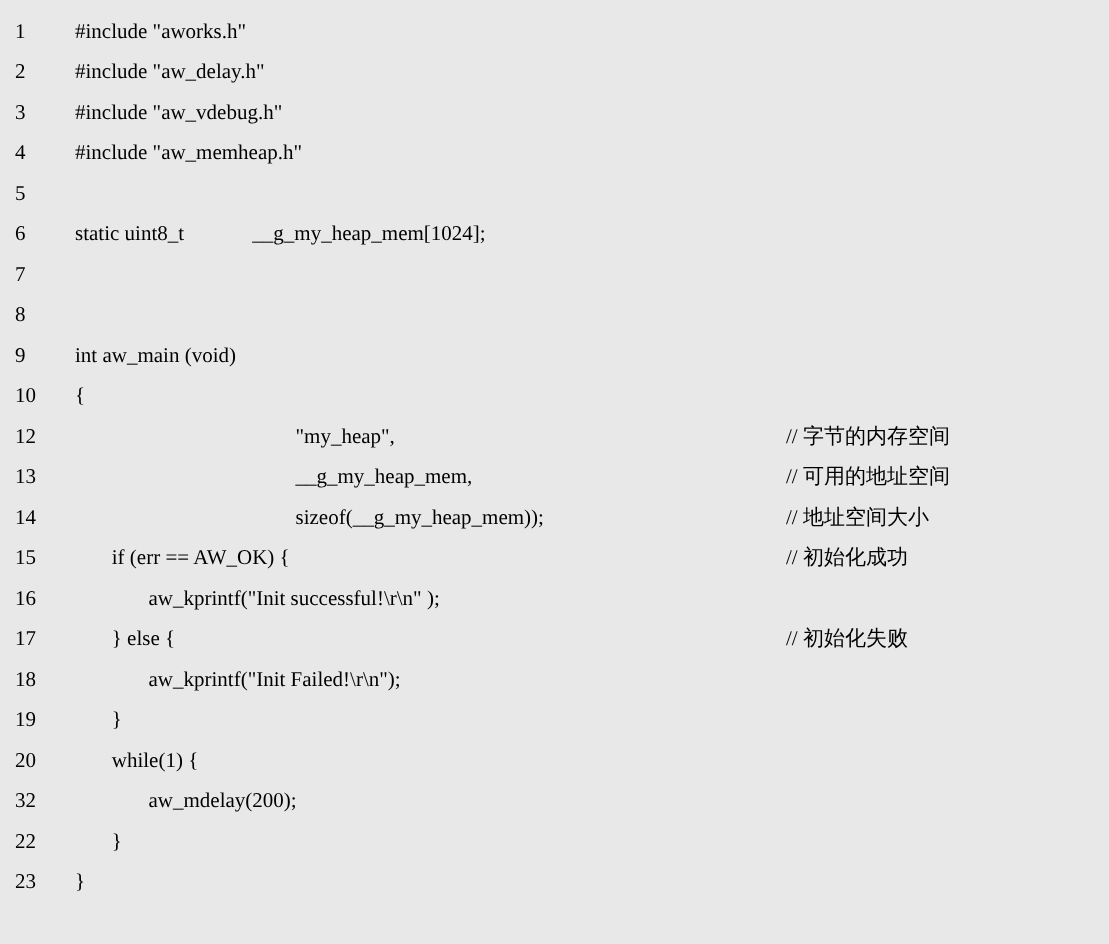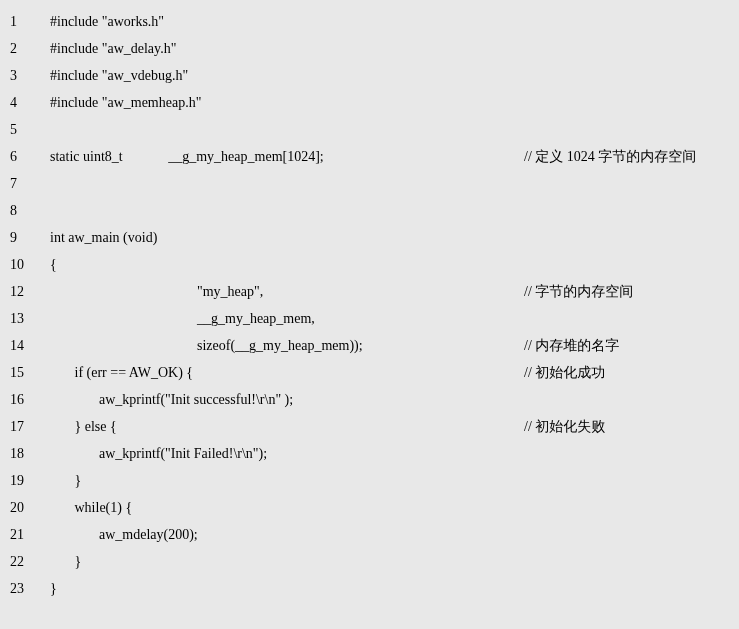--- a/index.html
+++ b/index.html
@@ -51,30 +51,30 @@
 </style>
 </head>
 <body>
 
 <div class="code-block" id="code-listing">
     <div class="line row"><span class="lineno">1</span><span class="col-code"><span class="code">#include "aworks.h"</span></span><span class="col-comment comment"></span></div>
     <div class="line row"><span class="lineno">2</span><span class="col-code"><span class="code">#include "aw_delay.h"</span></span><span class="col-comment comment"></span></div>
     <div class="line row"><span class="lineno">3</span><span class="col-code"><span class="code">#include "aw_vdebug.h"</span></span><span class="col-comment comment"></span></div>
     <div class="line row"><span class="lineno">4</span><span class="col-code"><span class="code">#include "aw_memheap.h"</span></span><span class="col-comment comment"></span></div>
     <div class="line row"><span class="lineno">5</span><span class="col-code"><span class="code"></span></span><span class="col-comment comment"></span></div>
-    <div class="line row"><span class="lineno">6</span><span class="col-code"><span class="code">static uint8_t             __g_my_heap_mem[1024];</span></span><span class="col-comment comment">// 定义 1024 字节的内存空间</span></div>
+    <div class="line row"><span class="lineno">6</span><span class="col-code"><span class="code">static uint8_t             __g_my_heap_mem[1024];</span></span></div>
     <div class="line row"><span class="lineno">7</span></div>
     <div class="line row"><span class="lineno">8</span><span class="col-code"><span class="code"></span></span><span class="col-comment comment"></span></div>
     <div class="line row"><span class="lineno">9</span><span class="col-code"><span class="code">int aw_main (void)</span></span><span class="col-comment comment"></span></div>
     <div class="line row"><span class="lineno">10</span><span class="col-code"><span class="code">{</span></span><span class="col-comment comment"></span></div>
     <div class="line row"><span class="lineno">12</span><span class="col-code"><span class="code">                                          "my_heap",</span></span><span class="col-comment comment">// 字节的内存空间</span></div>
-    <div class="line row"><span class="lineno">13</span><span class="col-code"><span class="code">                                          __g_my_heap_mem,</span></span></div>
-    <div class="line row"><span class="lineno">14</span><span class="col-code"><span class="code">                                          sizeof(__g_my_heap_mem));</span></span><span class="col-comment comment">// 内存堆的名字</span></div>
+    <div class="line row"><span class="lineno">13</span><span class="col-code"><span class="code">                                          __g_my_heap_mem,</span></span><span class="col-comment comment">// 可用的地址空间</span></div>
+    <div class="line row"><span class="lineno">14</span><span class="col-code"><span class="code">                                          sizeof(__g_my_heap_mem));</span></span><span class="col-comment comment">// 地址空间大小</span></div>
     <div class="line row"><span class="lineno">15</span><span class="col-code"><span class="code">       if (err == AW_OK) {</span></span><span class="col-comment comment">// 初始化成功</span></div>
     <div class="line row"><span class="lineno">16</span><span class="col-code"><span class="code">              aw_kprintf("Init successful!\r\n" );</span></span><span class="col-comment comment"></span></div>
     <div class="line row"><span class="lineno">17</span><span class="col-code"><span class="code">       } else {</span></span><span class="col-comment comment">// 初始化失败</span></div>
     <div class="line row"><span class="lineno">18</span><span class="col-code"><span class="code">              aw_kprintf("Init Failed!\r\n");</span></span><span class="col-comment comment"></span></div>
     <div class="line row"><span class="lineno">19</span><span class="col-code"><span class="code">       }</span></span><span class="col-comment comment"></span></div>
     <div class="line row"><span class="lineno">20</span><span class="col-code"><span class="code">       while(1) {</span></span><span class="col-comment comment"></span></div>
-    <div class="line row"><span class="lineno">21</span><span class="col-code"><span class="code">              aw_mdelay(200);</span></span><span class="col-comment comment"></span></div>
+    <div class="line row"><span class="lineno">32</span><span class="col-code"><span class="code">              aw_mdelay(200);</span></span><span class="col-comment comment"></span></div>
     <div class="line row"><span class="lineno">22</span><span class="col-code"><span class="code">       }</span></span><span class="col-comment comment"></span></div>
     <div class="line row"><span class="lineno">23</span><span class="col-code"><span class="code">}</span></span><span class="col-comment comment"></span></div>
   </div>
 
 </body></html>

